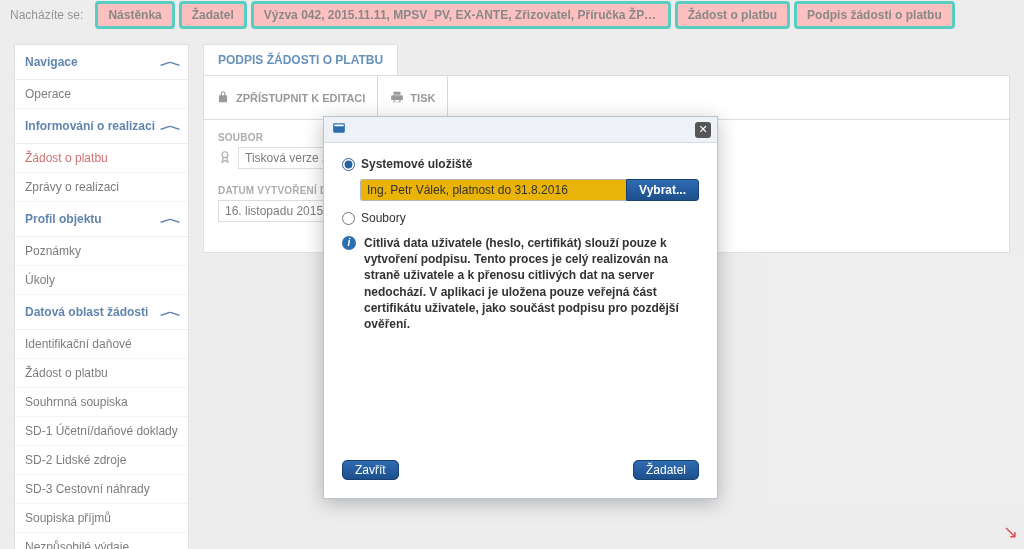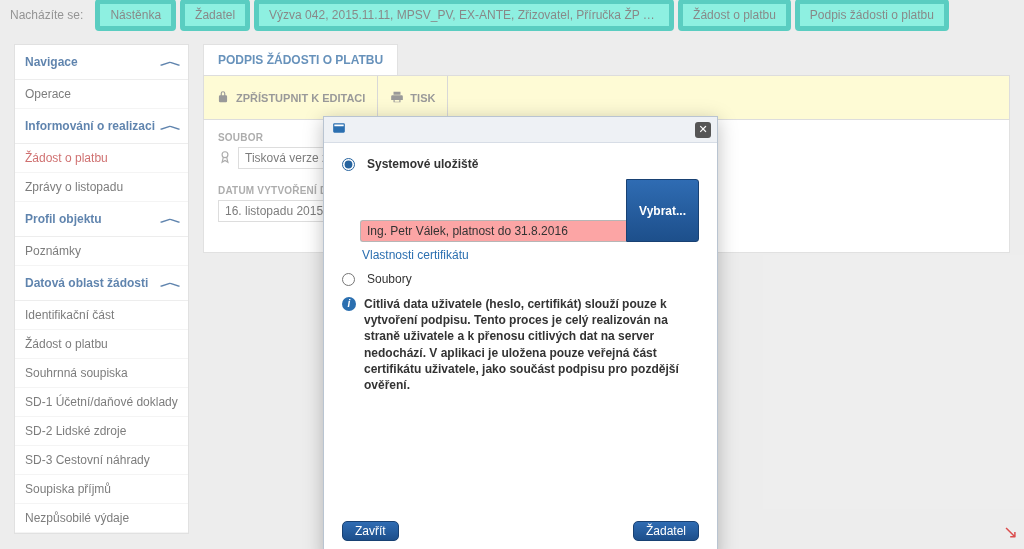--- a/index.html
+++ b/index.html
@@ -24,24 +24,25 @@
     display:flex; align-items:center;
     height: 30px;
     padding: 0 10px;
     gap: 4px;
     background:#e6e6e6;
     color:#666;
     font-size:12px;
   }
   .breadcrumb .crumb {
     padding: 4px 10px;
-    background:#5eead4;
-    border:5px solid #14b8a6;
+    background:#fca5a5;
+    border:3px solid #14b8a6;
     border-radius:4px;
     color:#555;
+    font-weight:bold;
   }
   .breadcrumb .crumb.long { max-width:420px; white-space:nowrap; overflow:hidden; text-overflow:ellipsis; }
   .breadcrumb .label { margin-right:8px; }
 
   .page {
     display:flex;
     gap: 14px;
     padding: 14px;
     align-items: flex-start;
   }
@@ -86,21 +87,21 @@
     background:#fff;
     border:1px solid #d5d5d5;
     border-bottom:none;
     color:#26639e;
     font-weight:bold;
     font-size:12px;
   }
   .toolbar {
     display:flex;
     align-items:center;
-    background:#fef9c3;
+    background:#ffffff;
     border:1px solid #cfcfcf;
     height:45px;
   }
   .tool {
     display:flex; align-items:center; gap:6px;
     padding:0 12px;
     border-right:1px solid #c7c7c7;
     color:#6e6e6e;
     font-weight:bold;
     font-size:11px;
@@ -163,42 +164,41 @@
     display:flex;align-items:center;justify-content:center;
     font-size:11px;
     cursor:pointer;
   }
   .dialog-body {
     padding:14px 18px 18px;
     font-size:12px;
     color:#333;
   }
   .radio-row {
-    display:flex; align-items:center; gap:12px;
+    display:flex; align-items:center; gap:6px;
     margin-bottom:8px;
     font-weight:bold;
     color:#333;
   }
   .radio-row input { accent-color:#26639e; }
   .radio-row.plain { font-weight:normal; margin-top:10px; }
   .cert-row {
     display:flex; align-items:stretch;
     margin-left:18px;
     margin-top:6px;
   }
   .cert-input {
     flex:1;
     border:1px solid #b6b6b6;
     border-right:none;
     border-radius:3px 0 0 3px;
     padding:3px 6px;
     font-size:12px;
     color:#333;
-    background:#fca5a5;
-    margin-top:41px;
+    background:#eab308;
   }
   .btn-blue {
     background:linear-gradient(#2f6cb3,#1d4f8b);
     color:#fff;
     border:1px solid #184173;
     border-radius:5px;
     font-size:12px;
     padding:2px 12px;
     cursor:pointer;
   }
@@ -252,33 +252,34 @@
       <span>Navigace</span>
       <span class="chev">︿</span>
     </div>
     <div class="item">Operace</div>
 
     <div class="sec-head">
       <span>Informování o realizaci</span>
       <span class="chev">︿</span>
     </div>
     <div class="item active">Žádost o platbu</div>
-    <div class="item">Zprávy o listopadu</div>
+    <div class="item">Zprávy o realizaci</div>
 
     <div class="sec-head">
       <span>Profil objektu</span>
       <span class="chev">︿</span>
     </div>
     <div class="item">Poznámky</div>
+    <div class="item">Úkoly</div>
 
     <div class="sec-head">
       <span>Datová oblast žádosti</span>
       <span class="chev">︿</span>
     </div>
-    <div class="item">Identifikační část</div>
+    <div class="item">Identifikační daňové</div>
     <div class="item">Žádost o platbu</div>
     <div class="item">Souhrnná soupiska</div>
     <div class="item">SD-1 Účetní/daňové doklady</div>
     <div class="item">SD-2 Lidské zdroje</div>
     <div class="item">SD-3 Cestovní náhrady</div>
     <div class="item">Soupiska příjmů</div>
     <div class="item">Nezpůsobilé výdaje</div>
 
   </div>
 
@@ -344,21 +345,20 @@
   </div>
   <div class="dialog-body">
     <label class="radio-row">
       <input type="radio" name="src" checked="" style="">
       <span>Systemové uložiště</span>
     </label>
     <div class="cert-row">
       <input class="cert-input" type="text" readonly="" value="Ing. Petr Válek, platnost do 31.8.2016" style="">
       <button class="btn-blue rr">Vybrat...</button>
     </div>
-    <div class="link">Vlastnosti certifikátu</div>
 
     <label class="radio-row plain">
       <input type="radio" name="src" style="">
       <span>Soubory</span>
     </label>
 
     <div class="info-row">
       <span class="iicon">i</span>
       <span>Citlivá data uživatele (heslo, certifikát) slouží pouze k vytvoření podpisu. Tento proces je celý realizován na straně uživatele a k přenosu citlivých dat na server nedochází. V aplikaci je uložena pouze veřejná část certifikátu uživatele, jako součást podpisu pro pozdější ověření.</span>
     </div>

